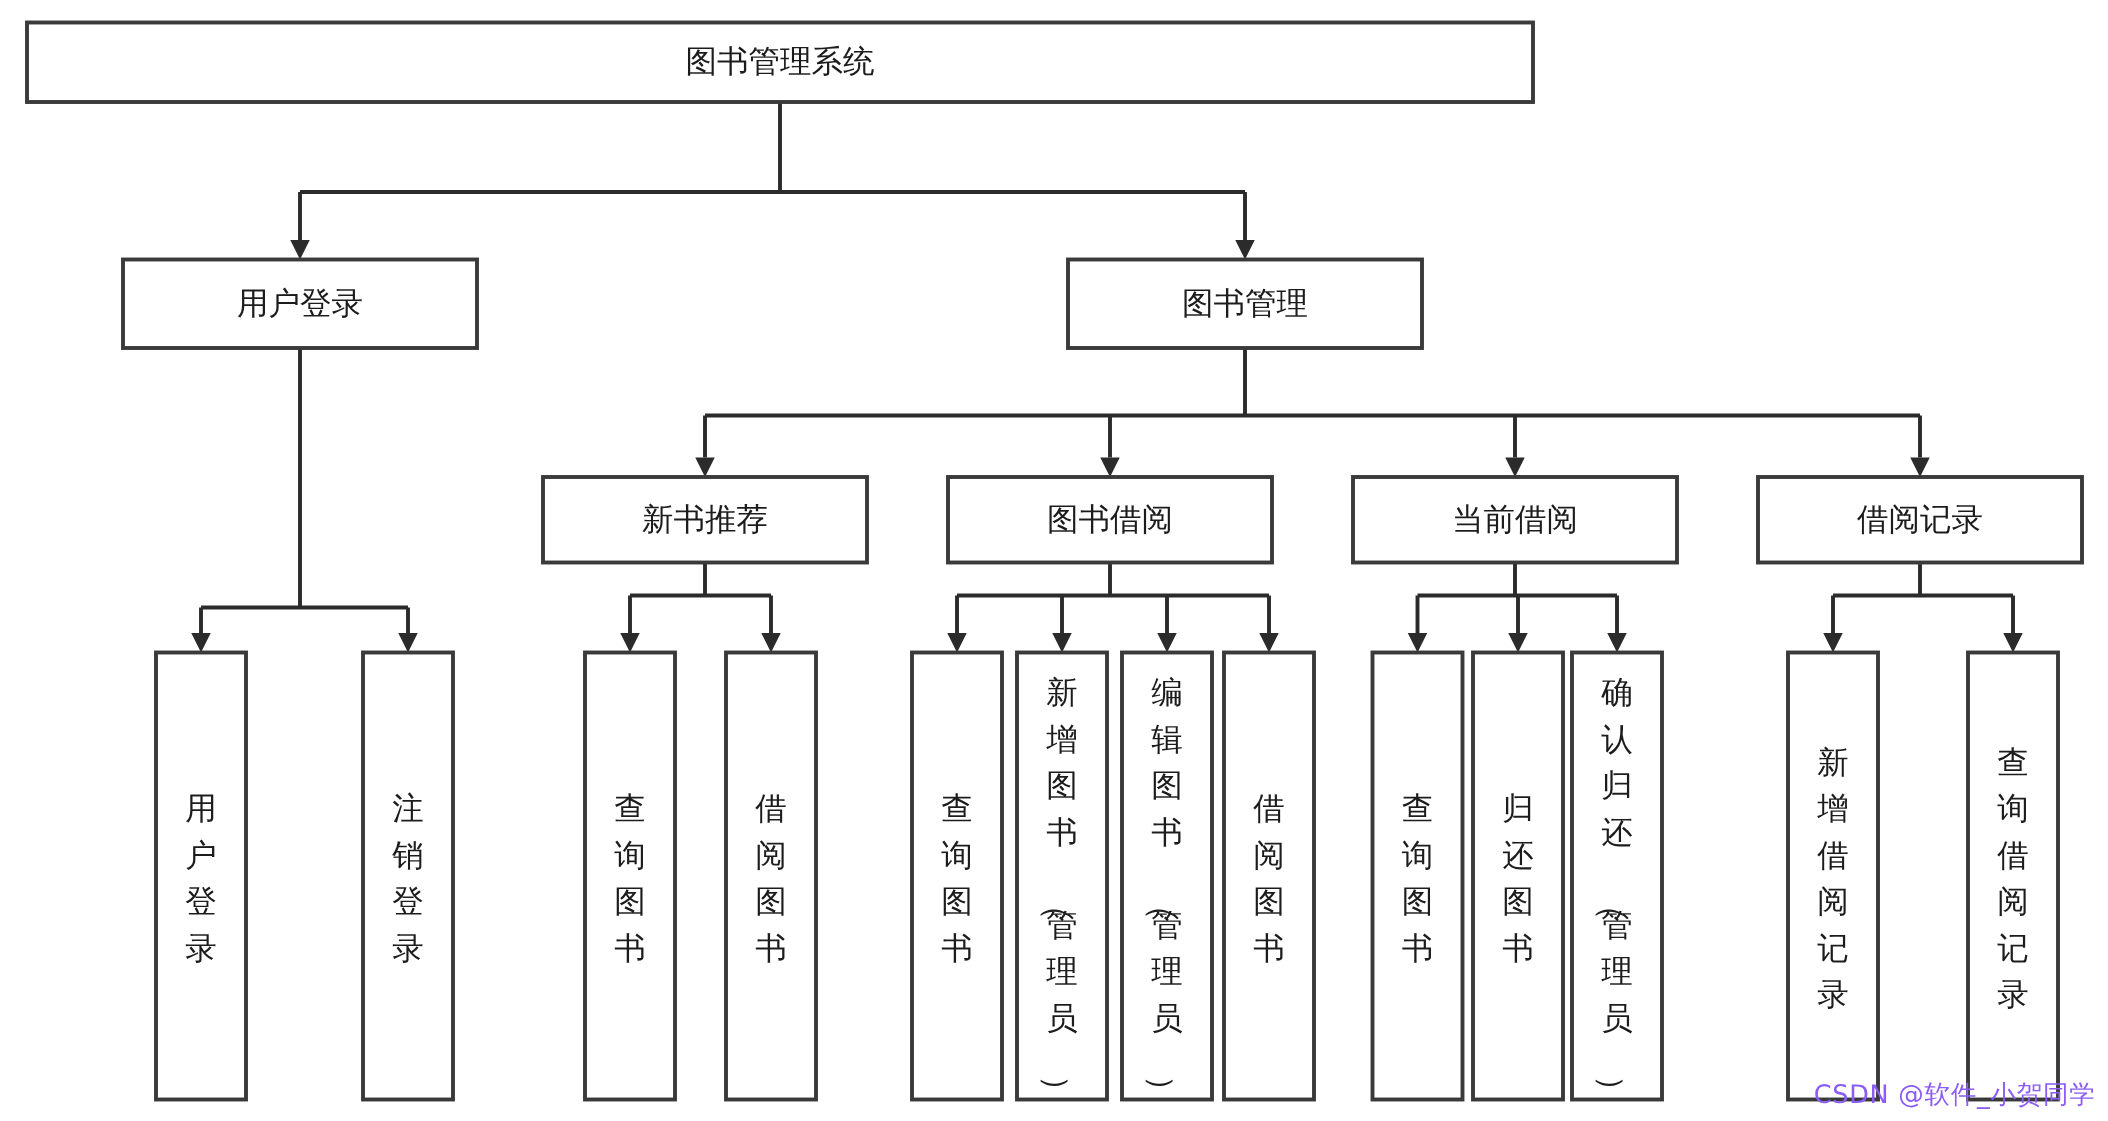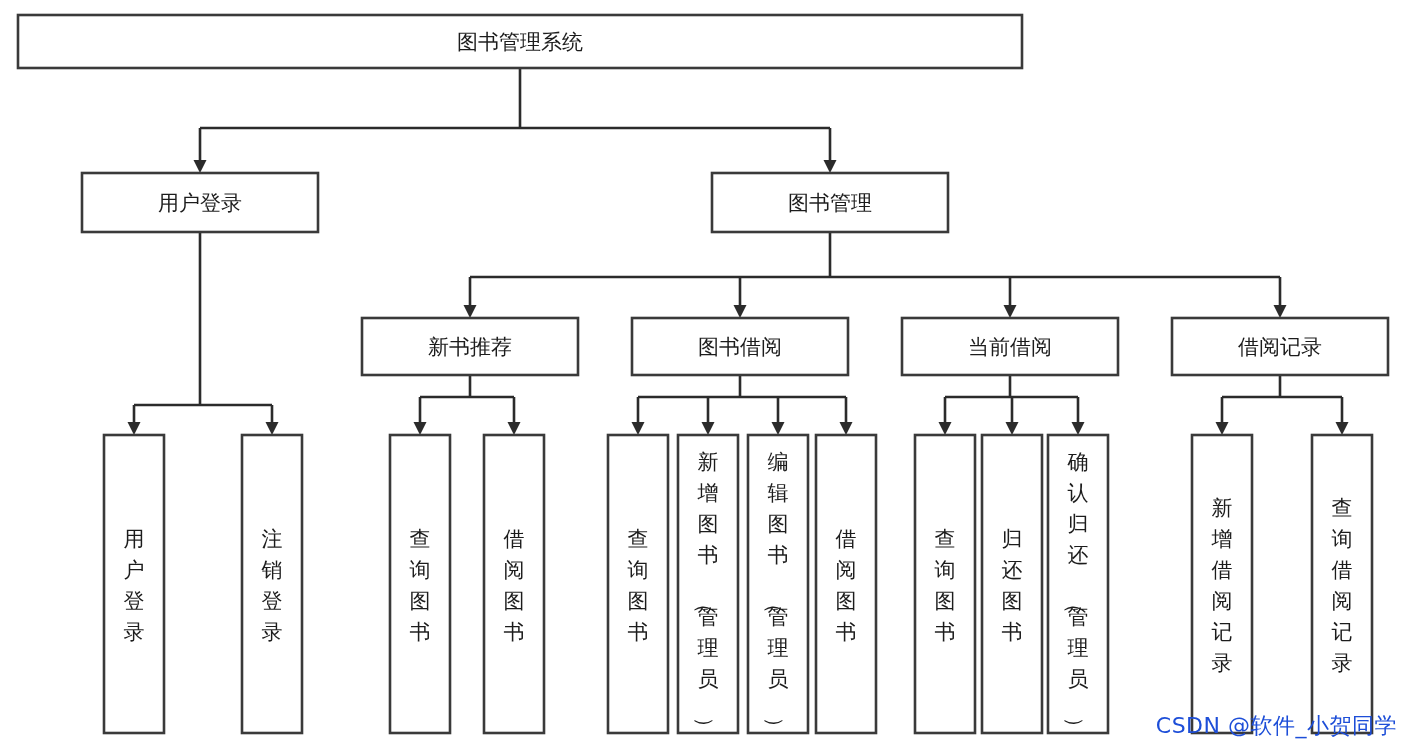--- a/index.html
+++ b/index.html
@@ -45,22 +45,22 @@
   }
   .arrowhead {
     fill: #2b2b2b;
     stroke: none;
   }
   .watermark {
     position: absolute;
     right: 8px;
     bottom: 6px;
     font-family: "DejaVu Sans", "Liberation Sans", sans-serif;
-    font-size: 22px;
-    color: #1d4ed8;
+    font-size: 17px;
+    color: #8b5cf6;
     letter-spacing: 0.5px;
     white-space: nowrap;
     pointer-events: none;
     margin-left: 44px;
   }
 </style>
 </head>
 <body>
 
 <svg id="diagram" viewBox="0 0 1405 747">

